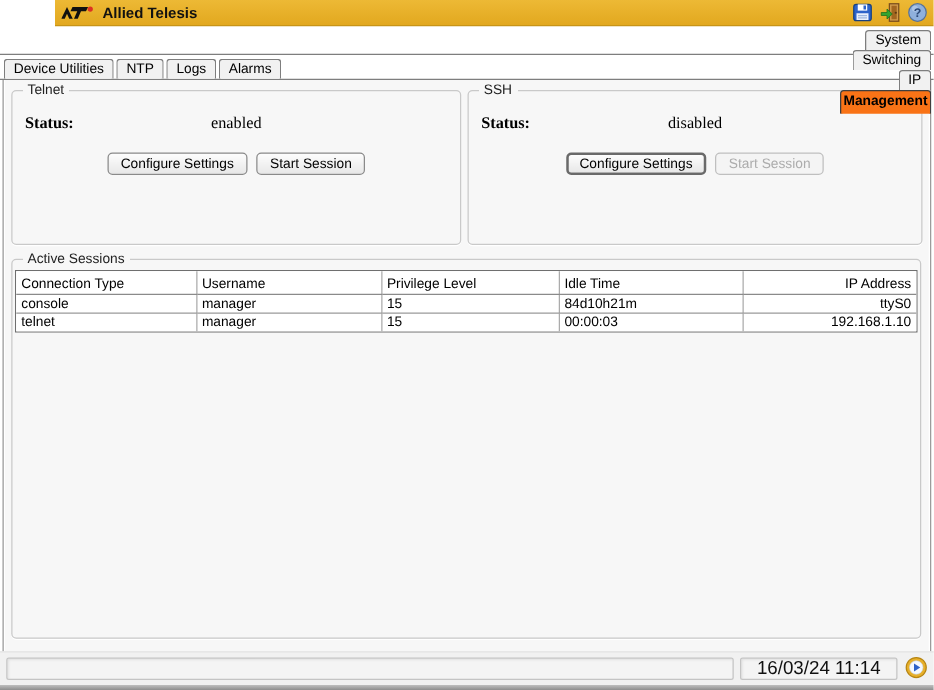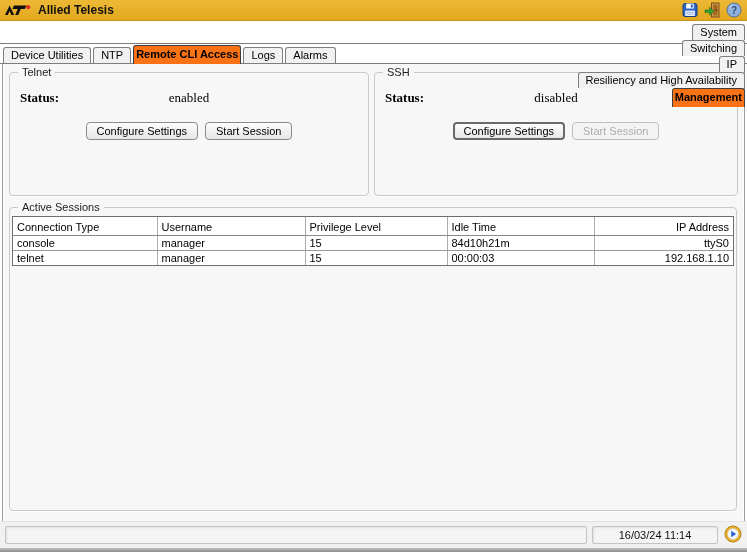--- a/index.html
+++ b/index.html
@@ -8,20 +8,21 @@
     background:#FFFFFF;
     font-family:"Liberation Sans","DejaVu Sans",sans-serif;
     font-size:11px;color:#000;
     -webkit-font-smoothing:antialiased;
   }
   
   .titlebar{
     height:20px;background:linear-gradient(#EDB935,#E2A81F);
     display:flex;align-items:center;padding:0 5px;
     border-bottom:1px solid #C79417;
+    margin-left:44px;
   }
   .logo{display:flex;align-items:center;margin-right:6px;}
   .titlebar-title{font-weight:bold;font-size:12px;color:#111;}
   .titlebar-actions{margin-left:auto;display:flex;align-items:center;gap:5px;}
   .tb-icon{width:17px;height:17px;display:inline-flex;align-items:center;justify-content:center;cursor:pointer;}
   
   .tabstrip{
     display:flex;align-items:flex-end;
     padding-left:3px;border-bottom:1px solid #7E7E7E;
     background:#FFFFFF;position:relative;
@@ -89,21 +90,21 @@
     position:absolute;left:0;right:0;bottom:4px;height:26px;
     background:#F1F1F1;border-top:1px solid #E3E3E3;
   }
   .sunken{
     position:absolute;top:4px;height:16px;background:#F4F4F4;
     border:1px solid #C4C4C4;border-radius:2px;
     box-shadow:inset 1px 1px 2px rgba(0,0,0,0.08);
   }
   .status-left-panel{left:5px;width:580px;}
   .status-datetime{
-    left:592px;width:124px;text-align:center;line-height:16px;font-size:11px;color:#111;
+    left:592px;width:124px;text-align:center;line-height:16px;font-size:15px;color:#111;
   }
   .clock-btn{position:absolute;right:5px;top:3px;width:18px;height:18px;cursor:pointer;}
   .bottom-edge{
     position:absolute;left:0;right:0;bottom:0;height:4px;
     background:linear-gradient(#BFBFBF,#8E8E8E);
   }
 </style>
 </head>
 <body>
 
@@ -142,28 +143,26 @@
         <text x="8" y="11.6" text-anchor="middle" font-size="10" font-weight="bold" fill="#2D4A78" font-family="Liberation Sans, sans-serif">?</text>
       </svg>
     </span>
   </span>
 </div>
 
 <div class="tabstrip row1">
   <span class="tab">System</span>
   <span class="tab">Switching</span>
   <span class="tab">IP</span>
-  <span class="tab">Resiliency and High Availability</span>
   <span class="tab active">Management</span>
 </div>
 
 <div class="tabstrip row2">
   <span class="tab">Device Utilities</span>
   <span class="tab">NTP</span>
-  <span class="tab active">Remote CLI Access</span>
   <span class="tab">Logs</span>
   <span class="tab">Alarms</span>
 </div>
 
 <div class="pane">
 
   <fieldset class="fs-telnet">
     <legend>Telnet</legend>
     <div class="status-row">
       <span class="status-label">Status:</span>

